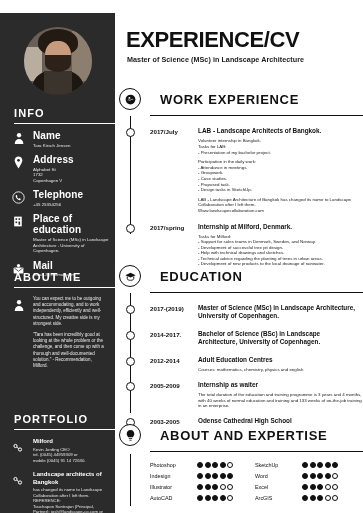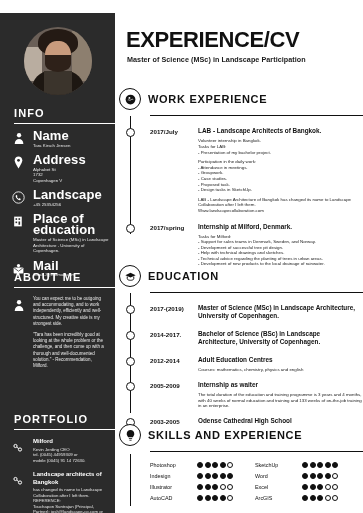--- a/index.html
+++ b/index.html
@@ -40,21 +40,21 @@
   .side-head {
     font-size:11px; font-weight:bold; letter-spacing:1.1px;
     padding-left:14px; color:#fff;
   }
   .side-rule { height:1px; background:#ffffff; margin:4px 0 0 14px; width:101px; }
 
   .info-row { display:flex; padding:6px 6px 0 12px; }
   .info-ico { width:18px; flex:0 0 18px; padding-top:2px; }
   .info-ico svg { display:block; }
   .info-txt { padding-left:3px; }
-  .info-title { font-size:13px; font-weight:bold; line-height:11px; letter-spacing:.1px; }
+  .info-title { font-size:10px; font-weight:bold; line-height:11px; letter-spacing:.1px; }
   .info-sub { font-size:4.4px; line-height:5.6px; color:#e6e6e6; margin-top:1.5px; }
 
   .about-body { display:flex; padding:8px 10px 0 12px; }
   .about-ico { width:18px; flex:0 0 18px; padding-top:2px; }
   .about-txt { font-size:4.5px; line-height:6.2px; color:#ededed; padding-left:3px; }
   .about-txt p + p { margin-top:5px; }
 
   .ref-row { display:flex; padding:8px 8px 0 12px; }
   .ref-ico { width:18px; flex:0 0 18px; padding-top:2px; }
   .ref-txt { padding-left:3px; }
@@ -68,22 +68,22 @@
   .subtitle { font-size:7.2px; font-weight:bold; color:#1b1b1b;
     position:absolute; left:12px; top:55px; letter-spacing:.05px; }
 
   .section { position:relative; }
   .sec-head { display:flex; align-items:center; }
   .sec-badge {
     width:22px; height:22px; border-radius:50%; border:1.6px solid #111;
     background:#fff; display:flex; align-items:center; justify-content:center;
     flex:0 0 22px; z-index:3; position:relative;
   }
-  .sec-title { font-size:11px; font-weight:bold; letter-spacing:.7px; color:#111;
-    padding-left:7px; }
+  .sec-title { font-size:13px; font-weight:bold; letter-spacing:.7px; color:#111;
+    padding-left:19px; }
   .sec-rule { height:1.4px; background:#111; margin-left:31px; margin-top:5px; }
 
   .tl { position:relative; margin-left:31px; padding-top:4px; }
   .tl-line { position:absolute; left:-20px; top:0; width:1.3px; background:#111; }
   .entry { position:relative; display:flex; margin-top:7px; }
   .node { position:absolute; left:-24.5px; top:1px; width:9px; height:9px;
     border-radius:50%; border:1.5px solid #111; background:#fff; z-index:2; }
   .e-date { flex:0 0 44px; font-size:6.2px; font-weight:bold; color:#111; padding-top:1px; }
   .e-body { padding-left:4px; }
   .e-title { font-size:6.4px; font-weight:bold; color:#111; line-height:8px; }
@@ -150,21 +150,21 @@
       </div>
 
       <div class="info-row">
         <div class="info-ico">
           <svg width="13" height="13" viewBox="0 0 24 24">
               <circle cx="12" cy="12" r="10.5" fill="none" stroke="#fff" stroke-width="1.6"></circle>
               <path d="M8 7.5c1 0 1.4.4 1.9 1.6.3.8 0 1.1-.5 1.5-.3.3-.3.5-.1.9.6 1.2 1.5 2.1 2.7 2.7.4.2.6.2.9-.1.4-.5.7-.8 1.5-.5 1.2.5 1.6.9 1.6 1.9 0 1-.9 1.6-2 1.5-3.4-.3-7-3.9-7.3-7.3-.1-1.1.5-2 1.3-2.2z" fill="#fff"></path>
             </svg>
         </div>
         <div class="info-txt">
-          <div class="info-title">Landscape</div>
+          <div class="info-title">Telephone</div>
           <div class="info-sub">+45 25354256</div>
         </div>
       </div>
 
       <div class="info-row">
         <div class="info-ico">
           <svg width="13" height="13" viewBox="0 0 24 24">
               <rect x="4" y="3" width="14" height="18" fill="#fff"></rect>
               <rect x="6.5" y="6" width="3" height="3" fill="#2b2b2b"></rect>
               <rect x="12" y="6" width="3" height="3" fill="#2b2b2b"></rect>
@@ -246,21 +246,21 @@
 Tel. 02-2481143
 landscapecollaboration.com</div>
         </div>
       </div>
     </div>
   </aside>
 
   <main class="main">
 
     <div class="title">EXPERIENCE/CV</div>
-    <div class="subtitle">Master of Science (MSc) in Landscape Participation</div>
+    <div class="subtitle">Master of Science (MSc) in Landscape Architecture</div>
 
     <section class="section" style="position:absolute;left:4px;top:88px;width:244px;">
       <div class="sec-head">
         <div class="sec-badge">
           <svg width="13" height="13" viewBox="0 0 24 24">
               <circle cx="12" cy="12" r="9" fill="#111"></circle>
               <path d="M7 13c2-1 3 1 5 0s3-2 5-1" stroke="#fff" stroke-width="1.3" fill="none"></path>
               <circle cx="10" cy="9" r="1.8" fill="#fff"></circle>
             </svg>
         </div>
@@ -377,21 +377,21 @@
 
     <section class="section" style="position:absolute;left:4px;top:424px;width:244px;">
       <div class="sec-head">
         <div class="sec-badge">
           <svg width="13" height="13" viewBox="0 0 24 24">
               <path d="M12 2C8 2 5 5 5 9c0 3 2 4 2.5 6h9C17 13 19 12 19 9c0-4-3-7-7-7z" fill="#111"></path>
               <rect x="9" y="17" width="6" height="1.6" fill="#111"></rect>
               <rect x="10" y="20" width="4" height="1.4" fill="#111"></rect>
             </svg>
         </div>
-        <div class="sec-title">SKILLS AND EXPERIENCE</div>
+        <div class="sec-title">ABOUT AND EXPERTISE</div>
       </div>
       <div class="sec-rule" style="width:213px;"></div>
 
       <div class="tl" style="padding-top:0;">
         <div class="tl-line" style="height:52px;top:2px;"></div>
       </div>
 
       <div class="skills">
         <div class="skcol">
           <div class="skrow">

